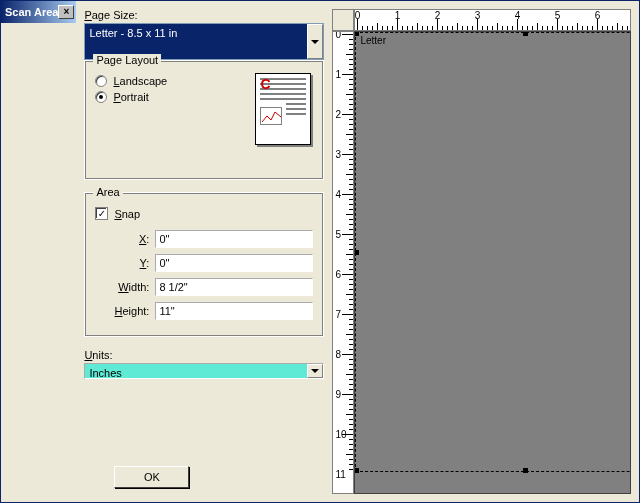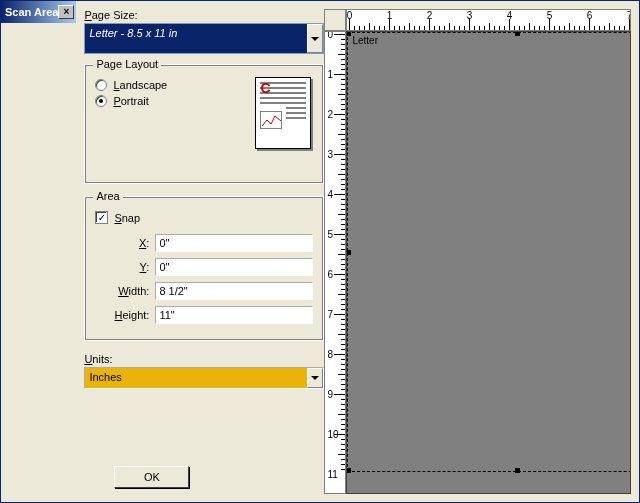--- a/index.html
+++ b/index.html
@@ -40,60 +40,59 @@
   font-weight: bold;
   line-height: 12px;
   text-align: center;
   color: #000;
   cursor: default;
 }
 .content {
   flex: 1;
   display: flex;
   padding: 8px;
+  gap: 8px;
 }
 .left-panel {
   width: 240px;
   display: flex;
   flex-direction: column;
 }
 .label {
   margin-bottom: 2px;
 }
 .label-u { text-decoration: underline; }
 .select {
-  height: 31px;
+  height: 37px;
   border: 1px solid #7F9DB9;
   display: flex;
   align-items: stretch;
   background: #fff;
-  margin-bottom: 10px;
-  font-style: italic;
 }
 .select .sel-val {
   flex: 1;
   background: #0A246A;
   color: #fff;
   padding: 2px 4px;
   line-height: 14px;
 }
 .select .sel-arr, .dd-arr {
   width: 16px;
   background: #ECE9D8;
   border: 1px solid #fff;
   border-right-color: #808080;
   border-bottom-color: #808080;
   display: flex;
   align-items: center;
   justify-content: center;
 }
 .dd {
-  height: 22px;
+  height: 16px;
   border: 1px inset #fff;
-  background: #eab308;
+  background: #5eead4;
   display: flex;
   align-items: stretch;
   margin-bottom: 10px;
 }
 .dd .dd-val { flex:1; padding:2px 4px; line-height:14px; }
 .tri-down {
   width: 0; height: 0;
   border-left: 4px solid transparent;
   border-right: 4px solid transparent;
   border-top: 4px solid #000;

